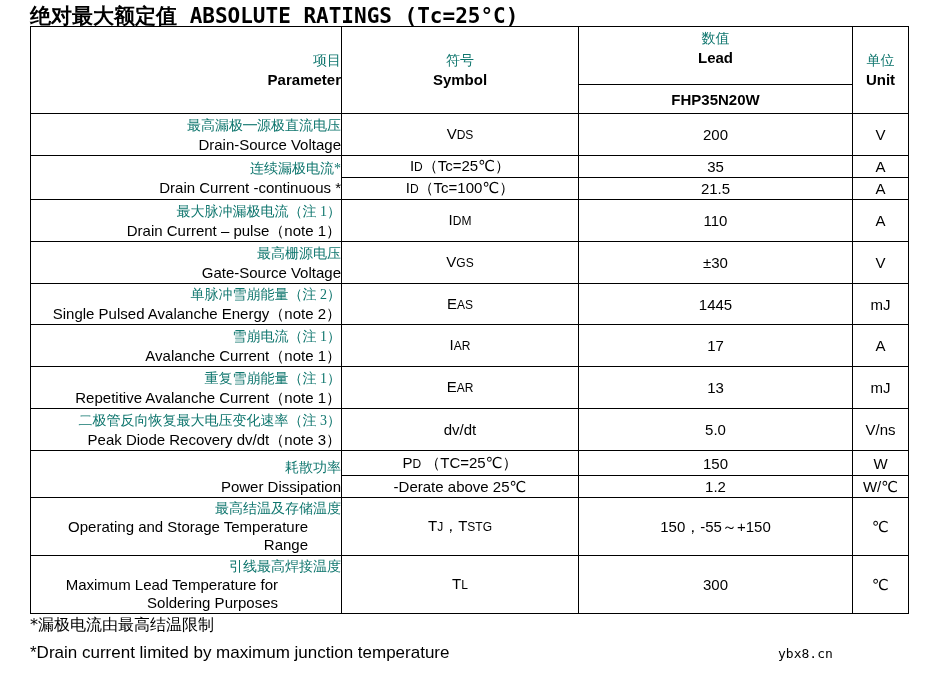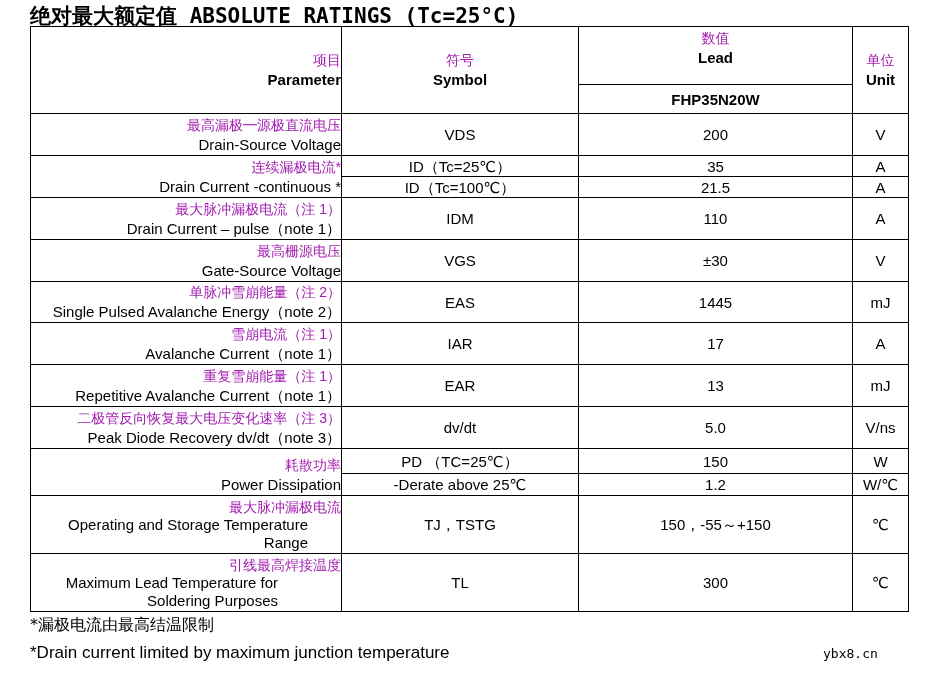--- a/index.html
+++ b/index.html
@@ -5,26 +5,26 @@
   html, body { margin: 0; padding: 0; background: #ffffff; }
   body { width: 949px; height: 684px; position: relative; overflow: hidden;
          font-family: "Liberation Sans", "DejaVu Sans", sans-serif; color: #000; }
   .title { position: absolute; left: 30px; top: 2px; font-size: 21px; font-weight: bold;
            font-family: "DejaVu Sans Mono", "Liberation Mono", monospace; letter-spacing: 0px; white-space: nowrap; }
   .title .cn { font-family: "DejaVu Sans", sans-serif; font-weight: bold; }
   table { position: absolute; left: 30px; top: 26px; border-collapse: collapse; table-layout: fixed; }
   td { border: 1.5px solid #000; padding: 0; font-size: 15px; vertical-align: middle; line-height: 19px; }
   td.param { padding-left: 7px; text-align: right; }
   td.c { text-align: center; }
-  .cn-t { font-family: Liberation Sans, sans-serif; font-size: 14px; color: #a21caf; }
+  .cn-t { font-family: Liberation Serif, serif; font-size: 14px; color: #0f766e; }
   .hd-en { font-weight: bold; font-size: 15px; }
-  sub.s { font-size: 15px; vertical-align: baseline; text-transform: uppercase; text-align: center; }
+  sub.s { font-size: 12px; vertical-align: baseline; text-transform: uppercase; text-align: center; }
   .foot-cn { position: absolute; left: 30px; top: 615px; font-size: 16px; font-family: "DejaVu Sans", sans-serif; }
   .foot-en { position: absolute; left: 30px; top: 643px; font-size: 17px; }
-  .watermark { position: absolute; left: 778px; top: 646px; font-size: 13px; font-family: "DejaVu Sans Mono", monospace; margin-left: 45px; }
+  .watermark { position: absolute; left: 778px; top: 646px; font-size: 13px; font-family: "DejaVu Sans Mono", monospace; }
   .indent { padding-left: 8px; }
 </style>
 </head>
 <body>
 
 <div class="title"><span class="cn">绝对最大额定值</span><span> ABSOLUTE RATINGS (Tc=25°C)</span></div>
 
 <table>
   <colgroup>
     <col style="width:311px">
@@ -150,21 +150,21 @@
     <td class="c">W</td>
   </tr>
   <tr style="height:22px">
     <td class="c"><span>-Derate above 25℃</span></td>
     <td class="c">1.2</td>
     <td class="c">W/℃</td>
   </tr>
 
   <tr style="height:58px">
     <td class="param" style="line-height:18px;">
-          <div class="cn-t">最大脉冲漏极电流</div>
+          <div class="cn-t">最高结温及存储温度</div>
           <div style="width:270px;">Operating and Storage Temperature Range</div>
         </td>
     <td class="c"><span>T</span><sub class="s">J</sub><span>，</span><span>T</span><sub class="s">STG</sub></td>
     <td class="c">150，-55～+150</td>
     <td class="c">℃</td>
   </tr>
 
   <tr style="height:58px">
     <td class="param" style="line-height:18px;">
           <div class="cn-t">引线最高焊接温度</div>

